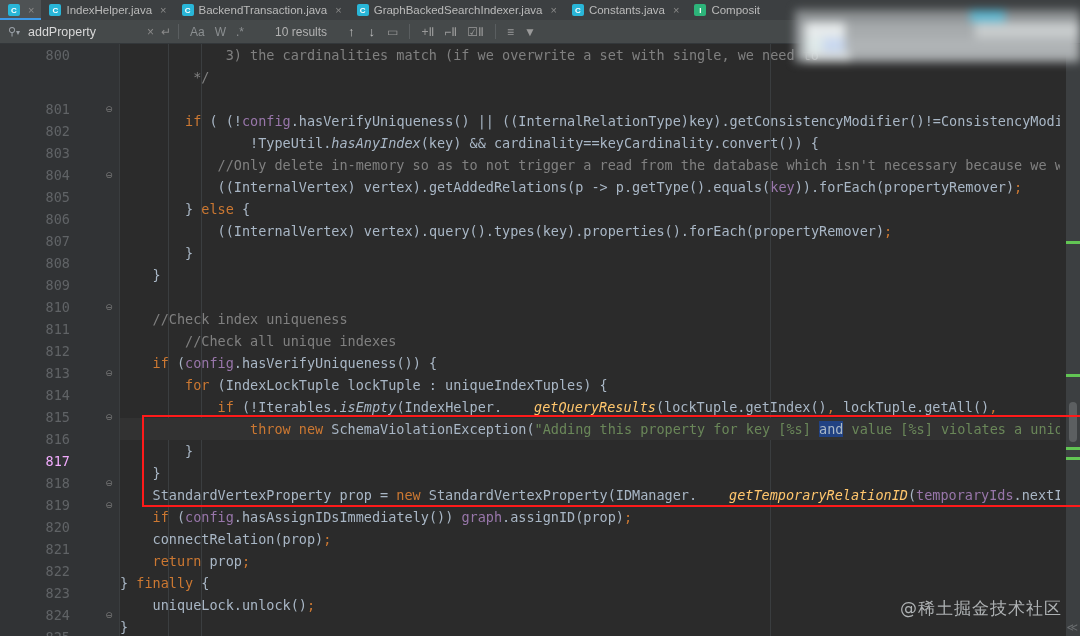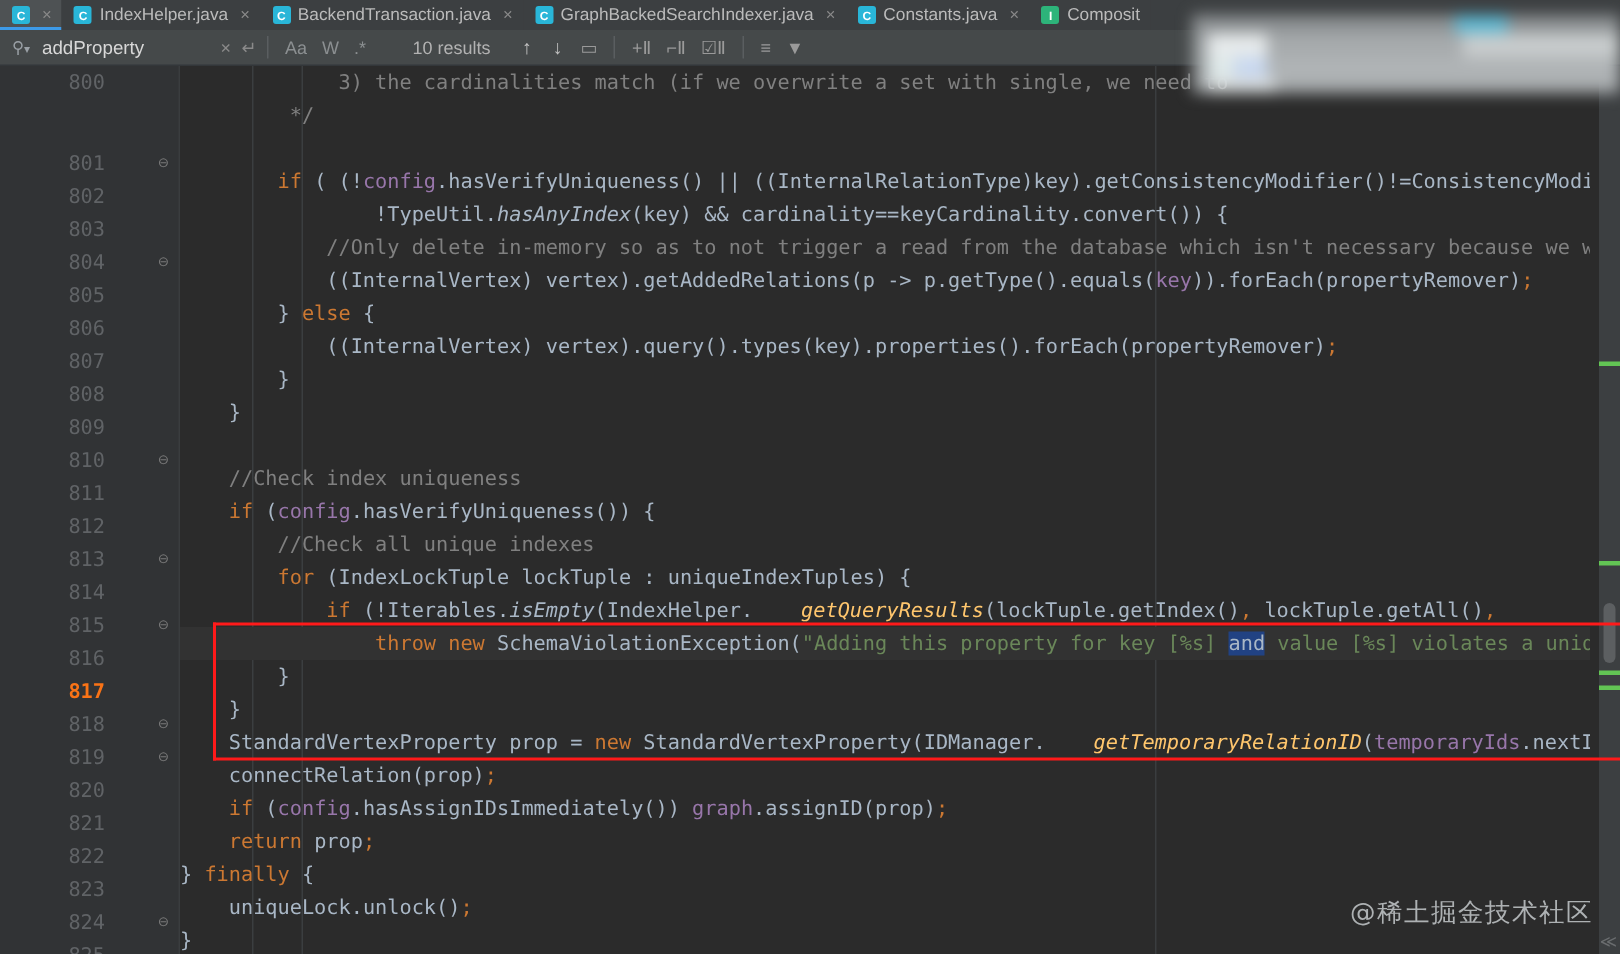--- a/index.html
+++ b/index.html
@@ -139,21 +139,21 @@
   .lineno {
     position: absolute;
     left: 0; width: 70px;
     text-align: right;
     color: #606366;
     font-family: "DejaVu Sans Mono", monospace;
     font-size: 13.5px;
     line-height: 22px;
     height: 22px;
   }
-  .lineno.current { color: #f97316; font-weight: bold; }
+  .lineno.current { color: #f0abfc; font-weight: normal; }
 
   .fold {
     position: absolute; left: 99px; width: 20px; height: 22px;
     line-height: 22px; text-align: center;
     color: #787878; font-size: 9px;
     font-family: "DejaVu Sans", sans-serif;
   }
 
   
   .iguide {
@@ -315,30 +315,30 @@
         <div class="row">        <span class="kw">if</span> ( (!<span class="fld">config</span>.hasVerifyUniqueness() || ((InternalRelationType)key).getConsistencyModifier()!=ConsistencyModifie</div>
         <div class="row">                !TypeUtil.<span class="sit">hasAnyIndex</span>(key) &amp;&amp; cardinality==keyCardinality.convert()) {</div>
         <div class="row">            <span class="cmt">//Only delete in-memory so as to not trigger a read from the database which isn't necessary because we will</span></div>
         <div class="row">            ((InternalVertex) <span class="und">vertex</span>).getAddedRelations(p -&gt; p.getType().equals(<span class="fld und">key</span>)).forEach(propertyRemover)<span class="kw">;</span></div>
         <div class="row">        } <span class="kw">else</span> {</div>
         <div class="row">            ((InternalVertex) <span class="und">vertex</span>).query().types(key).properties().forEach(propertyRemover)<span class="kw">;</span></div>
         <div class="row">        }</div>
         <div class="row">    }</div>
         <div class="row"></div>
         <div class="row">    <span class="cmt">//Check index uniqueness</span></div>
+        <div class="row">        <span class="cmt">//Check all unique indexes</span></div>
         <div class="row">    <span class="kw">if</span> (<span class="fld">config</span>.hasVerifyUniqueness()) {</div>
-        <div class="row">        <span class="cmt">//Check all unique indexes</span></div>
         <div class="row">        <span class="kw">for</span> (IndexLockTuple lockTuple : uniqueIndexTuples) {</div>
         <div class="row">            <span class="kw">if</span> (!Iterables.<span class="sit">isEmpty</span>(IndexHelper.<span class="mit">getQueryResults</span>(lockTuple.getIndex()<span class="kw">,</span> lockTuple.getAll()<span class="kw">,</span>  <span class="hint">tx:</span> <span class="kw">this</span>)))</div>
         <div class="row caret-line">                <span class="kw">throw new</span> SchemaViolationException(<span class="str">"Adding this property for key [%s] </span><span class="sel">and</span><span class="str"> value [%s] violates a uniquen</span></div>
         <div class="row">        }</div>
         <div class="row">    }</div>
         <div class="row">    StandardVertexProperty prop = <span class="kw">new</span> StandardVertexProperty(IDManager.<span class="mit">getTemporaryRelationID</span>(<span class="fld">temporaryIds</span>.nextID()) k</div>
+        <div class="row">    <span class="kw">if</span> (<span class="fld">config</span>.hasAssignIDsImmediately()) <span class="fld">graph</span>.assignID(prop)<span class="kw">;</span></div>
         <div class="row">    connectRelation(prop)<span class="kw">;</span></div>
-        <div class="row">    <span class="kw">if</span> (<span class="fld">config</span>.hasAssignIDsImmediately()) <span class="fld">graph</span>.assignID(prop)<span class="kw">;</span></div>
         <div class="row">    <span class="kw">return</span> prop<span class="kw">;</span></div>
         <div class="row">} <span class="kw">finally</span> {</div>
         <div class="row">    <span class="und">uniqueLock</span>.unlock()<span class="kw">;</span></div>
         <div class="row">}</div>
       </div>
 
     <div class="redbox"></div>
   </div>
 
   <div id="gutternums" style="position:absolute;top:44px;left:0;width:120px;height:592px;">

